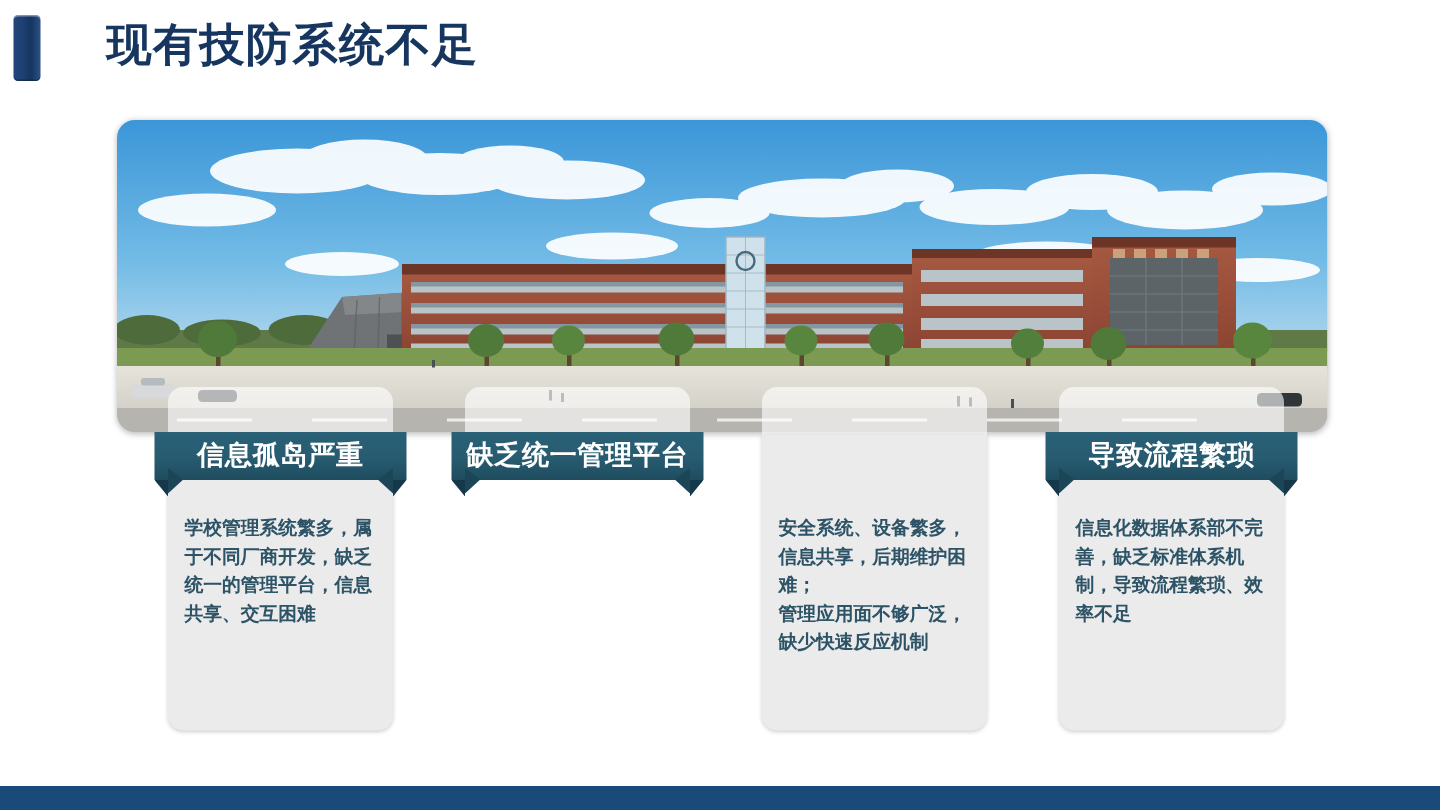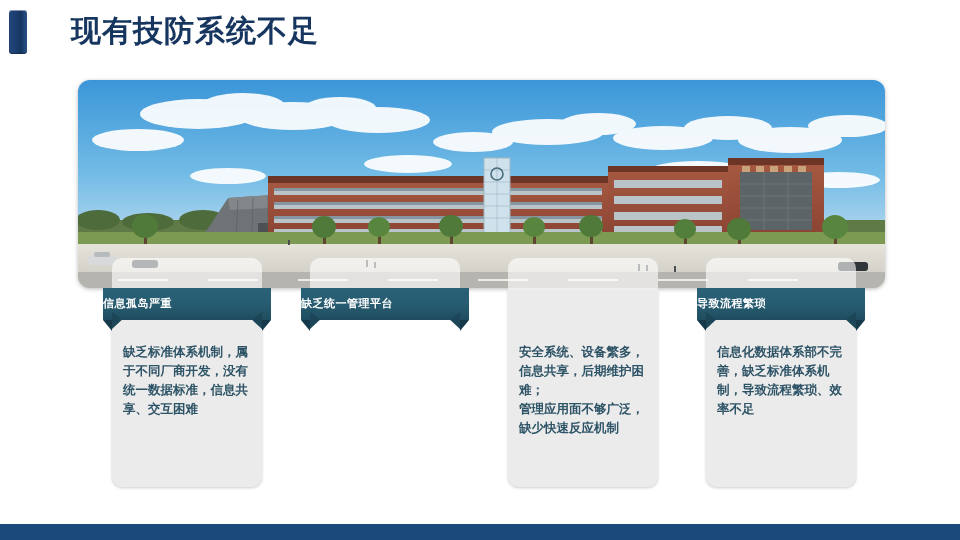--- a/index.html
+++ b/index.html
@@ -108,23 +108,23 @@
     position: absolute;
     left: 0; top: 0;
     width: 168px; height: 32px;
     background: linear-gradient(to bottom, #2a6177 0%, #275b70 55%, #1f4c5e 100%);
   }
   .ribbon-label {
     position: absolute;
     left: 0; top: 0;
     width: 168px; height: 43px;
     line-height: 32px;
-    text-align: left;
+    text-align: center;
     color: #ffffff;
-    font-size: 11px;
+    font-size: 18px;
     font-weight: bold;
     letter-spacing: .5px;
   }
   
   .ribbon-tail-l, .ribbon-tail-r {
     position: absolute;
     top: 32px;
     width: 9px; height: 11px;
     background: #15394a;
   }
@@ -340,21 +340,21 @@
       <rect x="210" y="160" width="2" height="5"></rect>
     </g>
   </svg>
 </div>
 
 <div class="cards">
 
   <div class="card card-0">
     <div class="card-top"></div>
     <div class="card-body">
-      <div class="card-text">缺乏标准体系机制，属于不同厂商开发，没有统一数据标准，信息共享、交互困难</div>
+      <div class="card-text">学校管理系统繁多，属于不同厂商开发，缺乏统一的管理平台，信息共享、交互困难</div>
     </div>
     <div class="ribbon">
       <div class="ribbon-main"></div>
       <div class="ribbon-label">信息孤岛严重</div>
       <div class="ribbon-tail-l"></div>
       <div class="ribbon-tail-r"></div>
       <div class="ribbon-notch-l"></div>
       <div class="ribbon-notch-r"></div>
     </div>
   </div>

